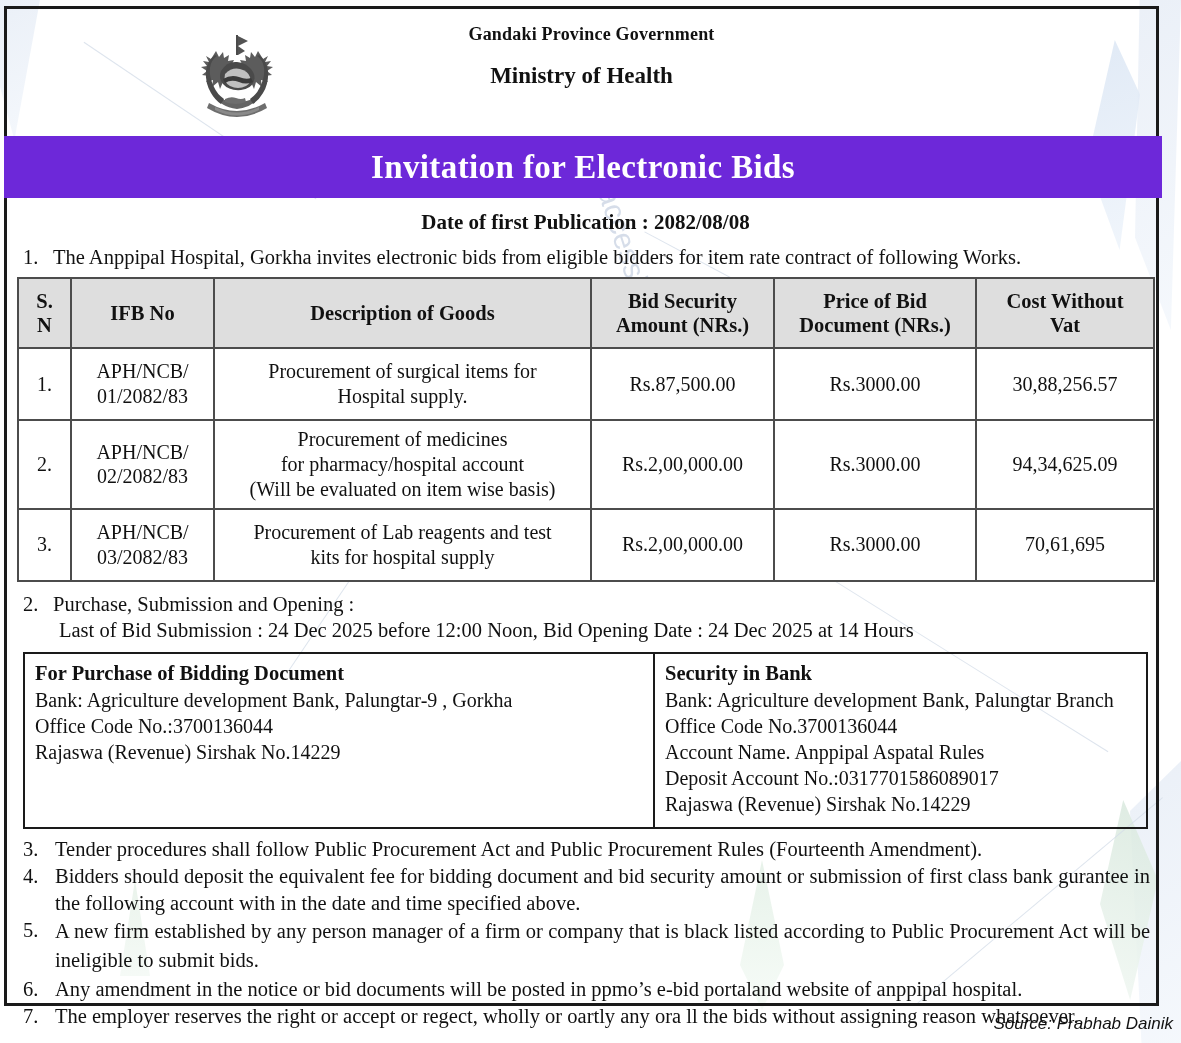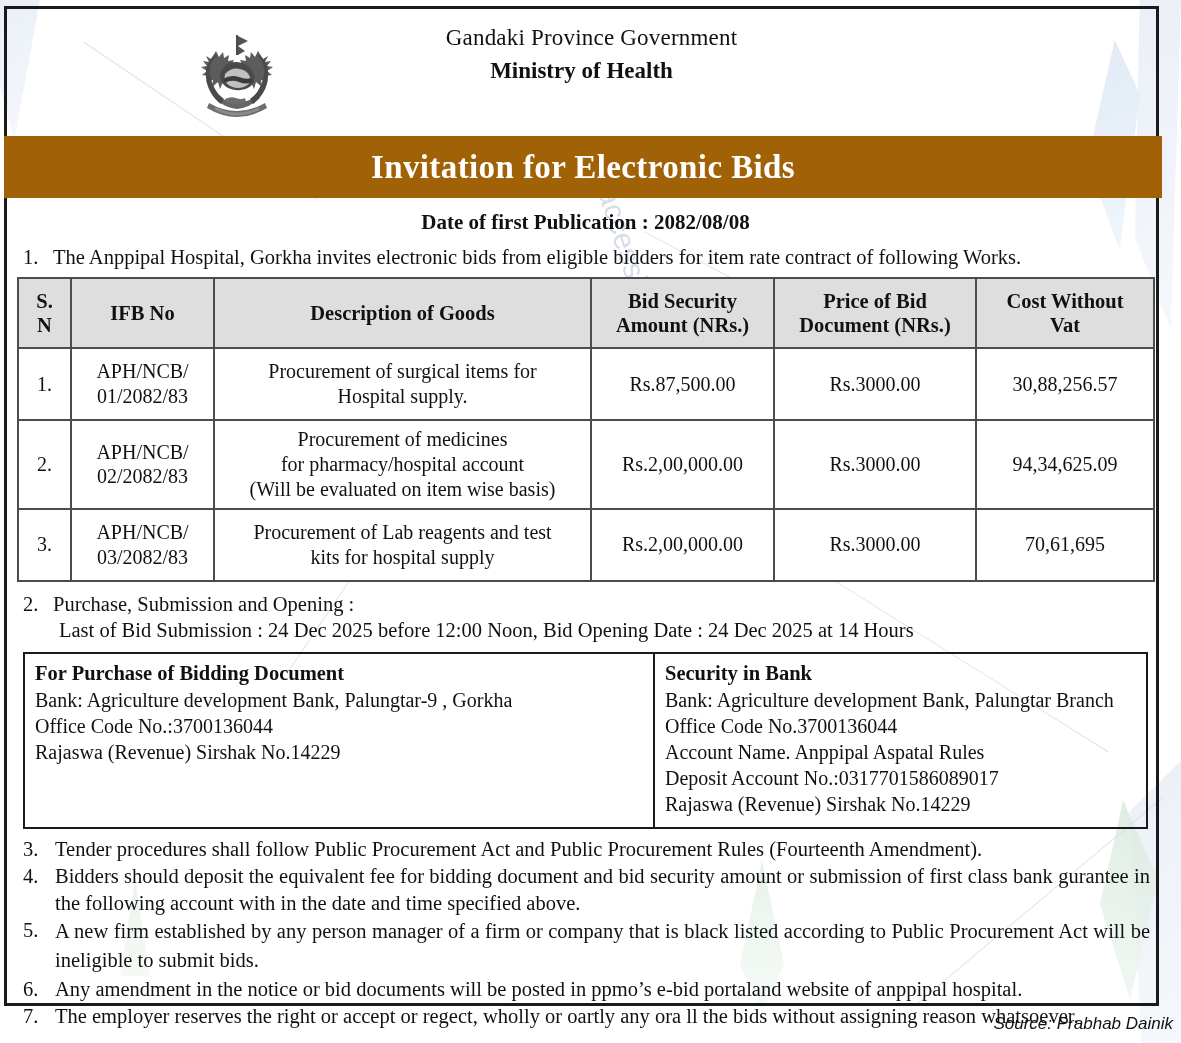--- a/index.html
+++ b/index.html
@@ -101,46 +101,47 @@
     left: 180px;
     top: 18px;
     width: 100px;
     height: 100px;
   }
   #header-text {
     text-align: center;
     padding-top: 12px;
   }
   .h-line1 {
-    font-size: 23px;
-    font-weight: normal;
+    font-size: 18px;
+    font-weight: bold;
     letter-spacing: .2px;
     line-height: 1.45;
     margin-left: 20px;
   }
   .h-line2 {
     font-size: 23px;
     font-weight: bold;
     line-height: 1.5;
+    margin-top: 12px;
   }
   .h-line3 {
     font-size: 30px;
     font-weight: bold;
     line-height: 1.5;
     letter-spacing: .3px;
   }
 
   
   #banner {
     position: absolute;
     left: -3px;
     top: 127px;
     width: 1158px;
     height: 62px;
-    background: #a16207;
+    background: #6d28d9;
     color: #ffffff;
     display: flex;
     align-items: center;
     justify-content: center;
     z-index: 3;
   }
   #banner-title {
     font-size: 33px;
     font-weight: bold;
     letter-spacing: .4px;

